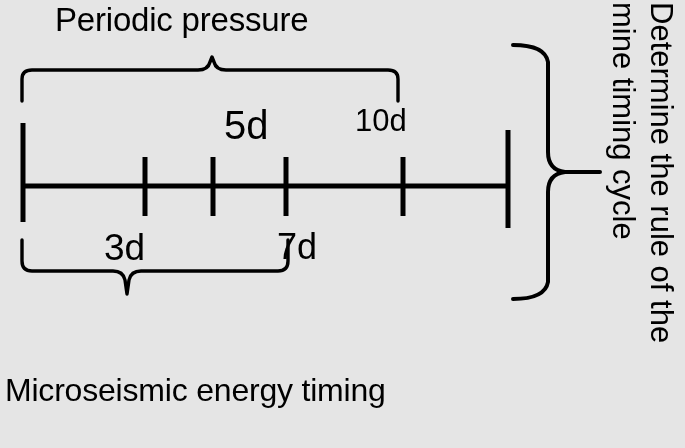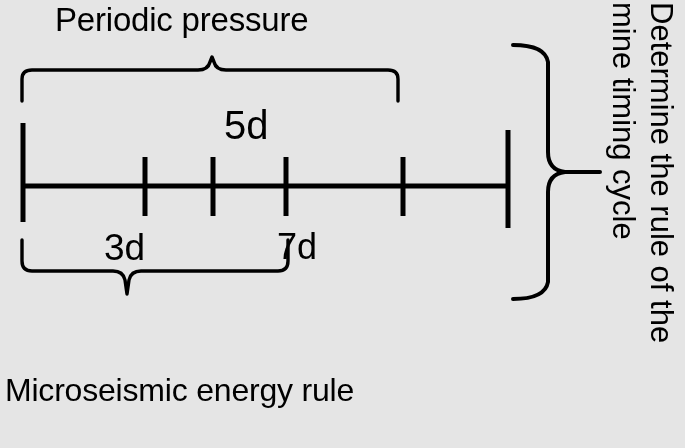--- a/index.html
+++ b/index.html
@@ -88,27 +88,28 @@
 </style>
 </head>
 <body>
 
 <div id="canvas">
 
   <div class="txt" id="title-periodic-pressure">Periodic pressure</div>
 
   <div class="txt" id="label-5d">5d</div>
 
+  <div class="txt" id="label-10d">10d</div>
 
   <div class="txt" id="label-3d">3d</div>
 
   <div class="txt" id="label-7d">7d</div>
 
   <div class="txt" id="bottom-caption">
-    <div>Microseismic energy rule</div>
+    <div>Microseismic energy timing</div>
     
   </div>
 
   <div class="vtext" id="vtext-line1">Determine the rule of the</div>
 
   <div class="vtext" id="vtext-line2">mine timing cycle</div>
 
   <svg class="overlay" viewBox="0 0 685 448">
 
     <line x1="23" y1="186" x2="508" y2="186" stroke-width="5"></line>

